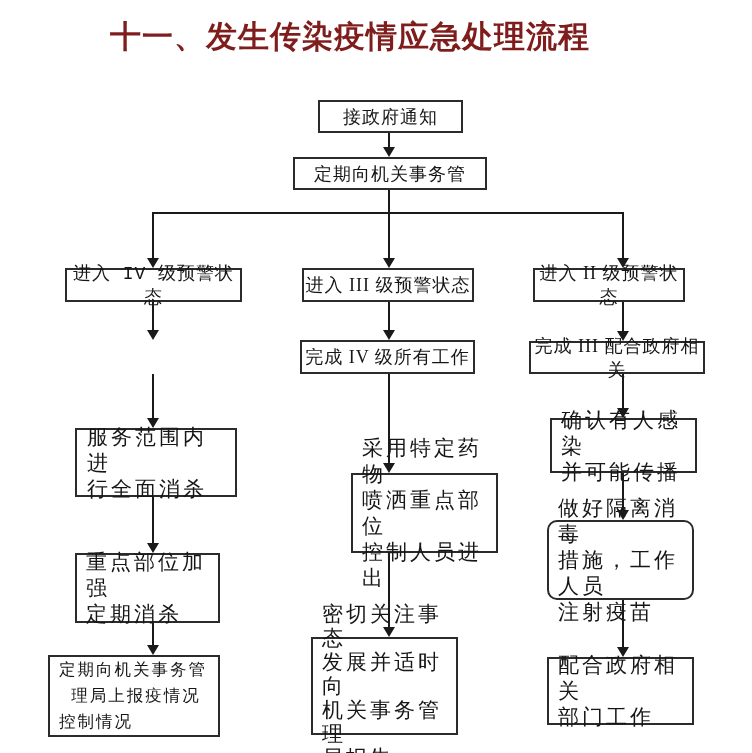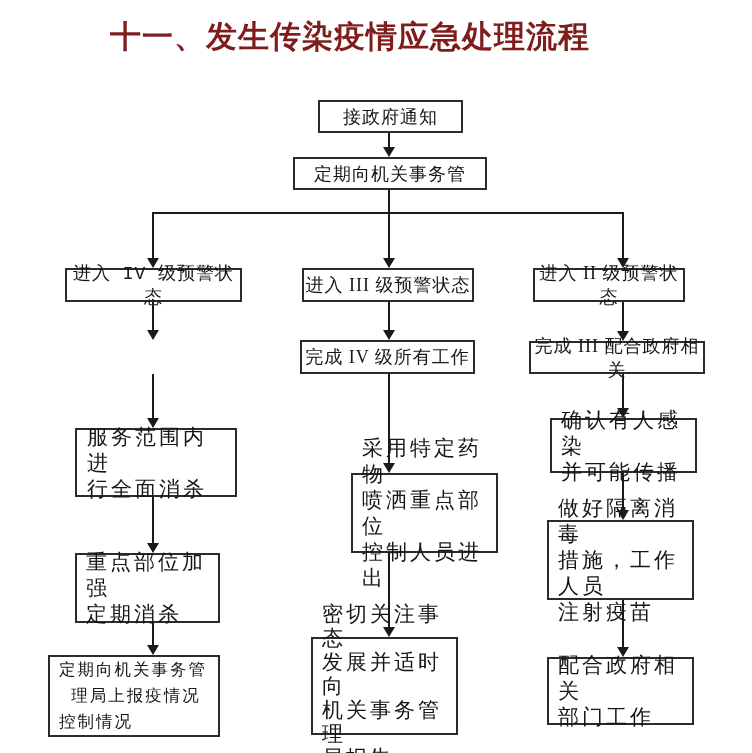--- a/index.html
+++ b/index.html
@@ -122,21 +122,21 @@
   <div class="box box-center" style="left:533px;top:268px;width:152px;height:34px;">
     <span class="txt">进入 II 级预警状态</span>
   </div>
   <div class="box box-center" style="left:529px;top:341px;width:176px;height:33px;">
     <span class="txt">完成 III 配合政府相关</span>
   </div>
   <div class="box box-left" style="left:550px;top:418px;width:147px;height:55px;">
     <span class="txt">确认有人感染
 并可能传播</span>
   </div>
-  <div class="box box-left" style="left:547px;top:520px;width:147px;height:80px;">
+  <div class="box box-left" style="left:547px;top:520px;width:147px;height:80px;border-radius:10px;">
     <span class="txt">做好隔离消毒
 措施，工作人员
 注射疫苗</span>
   </div>
   <div class="box box-left" style="left:547px;top:657px;width:147px;height:68px;">
     <span class="txt">配合政府相关
 部门工作</span>
   </div>
 
   <div class="vline" style="left:388px;top:133px;height:15px;"></div>

